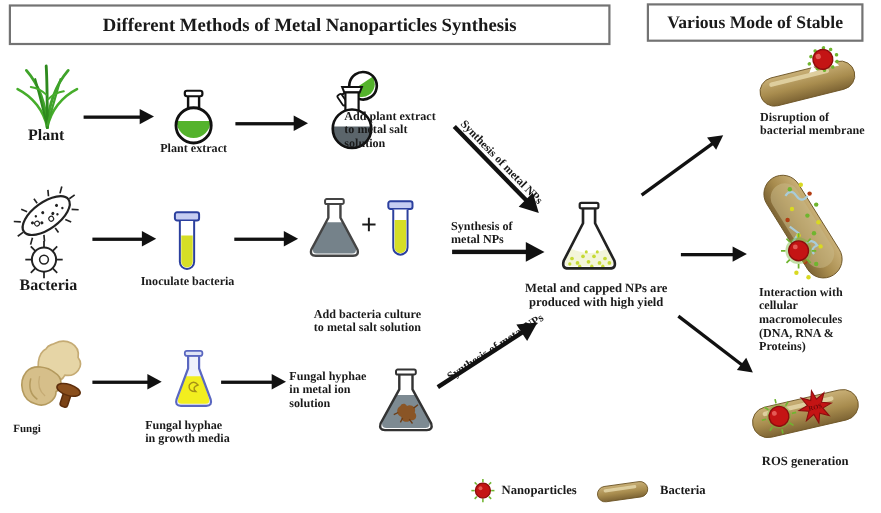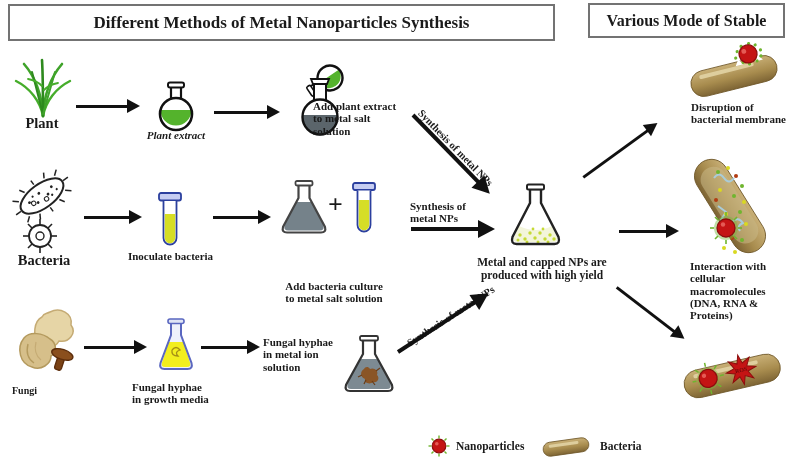--- a/index.html
+++ b/index.html
@@ -51,21 +51,21 @@
       <div class="head"></div>
     </div>
 
   <svg style="left:150px;top:80px;" width="52" height="52" viewBox="0 0 52 52">
     <rect x="21" y="5" width="10" height="14" fill="#fff" stroke="#111" stroke-width="2.2"></rect>
     <rect x="18" y="2.5" width="16" height="5" rx="2" fill="#fff" stroke="#111" stroke-width="2"></rect>
     <circle cx="26" cy="34" r="16" fill="#fff"></circle>
     <path d="M10.5 30 A15.5 15.5 0 1 0 41.5 30 Z" fill="#54b32c"></path>
     <circle cx="26" cy="34" r="16" fill="none" stroke="#111" stroke-width="2.6"></circle>
   </svg>
-  <div class="lbl ctr" style="left:122px;top:129px;width:108px;font-size:11px;font-style:italic;">Plant extract</div>
+  <div class="lbl ctr" style="left:122px;top:129px;width:108px;font-size:11px;">Plant extract</div>
 
   <div class="arrow" style="left:214px;top:112px;width:66px;">
       <div class="shaft"></div>
       <div class="head"></div>
     </div>
 
   <svg style="left:283px;top:58px;" width="72" height="82" viewBox="0 0 72 82">
     <g transform="translate(47,20) rotate(-34)">
       <rect x="-22" y="-4" width="12" height="8" fill="#fff" stroke="#111" stroke-width="2"></rect>
       <rect x="-25" y="-5.5" width="4.5" height="11" rx="1.5" fill="#fff" stroke="#111" stroke-width="1.6"></rect>
@@ -362,20 +362,21 @@
       </g>
       <circle cx="30" cy="29" r="11" fill="#76b93c" opacity="0.45"></circle>
       <circle cx="30" cy="29" r="9" fill="#c41414" stroke="#8c0d0d" stroke-width="1.3"></circle>
       <circle cx="26.5" cy="25.5" r="2.2" fill="#e8635c" opacity="0.9"></circle>
       <g transform="translate(64,28)">
         <polygon fill="#c41414" stroke="#8c0d0d" stroke-width="1" points="15,0 6.5,2.7 10.6,10.6 2.7,6.5 0,15 -2.7,6.5 -10.6,10.6 -6.5,2.7 -15,0 -6.5,-2.7 -10.6,-10.6 -2.7,-6.5 0,-15 2.7,-6.5 10.6,-10.6 6.5,-2.7"></polygon>
         <text x="0" y="2.2" text-anchor="middle" font-size="6" font-weight="bold" fill="#700909" font-family="Liberation Serif, serif">ROS</text>
       </g>
     </g>
   </svg>
+  <div class="lbl ctr" style="left:672px;top:414px;width:120px;font-size:11.5px;">ROS generation</div>
 
   <svg style="left:428px;top:435px;" width="22" height="22" viewBox="0 0 22 22">
     <g stroke="#6fb52f" stroke-width="1.4">
       <line x1="11" y1="3.5" x2="11" y2="0.5"></line>
         <line x1="11" y1="18.5" x2="11" y2="21.5"></line>
       <line x1="3.5" y1="11" x2="0.5" y2="11"></line>
         <line x1="18.5" y1="11" x2="21.5" y2="11"></line>
       <line x1="5.5" y1="5.5" x2="3.5" y2="3.5"></line>
         <line x1="16.5" y1="5.5" x2="18.5" y2="3.5"></line>
       <line x1="5.5" y1="16.5" x2="3.5" y2="18.5"></line>

